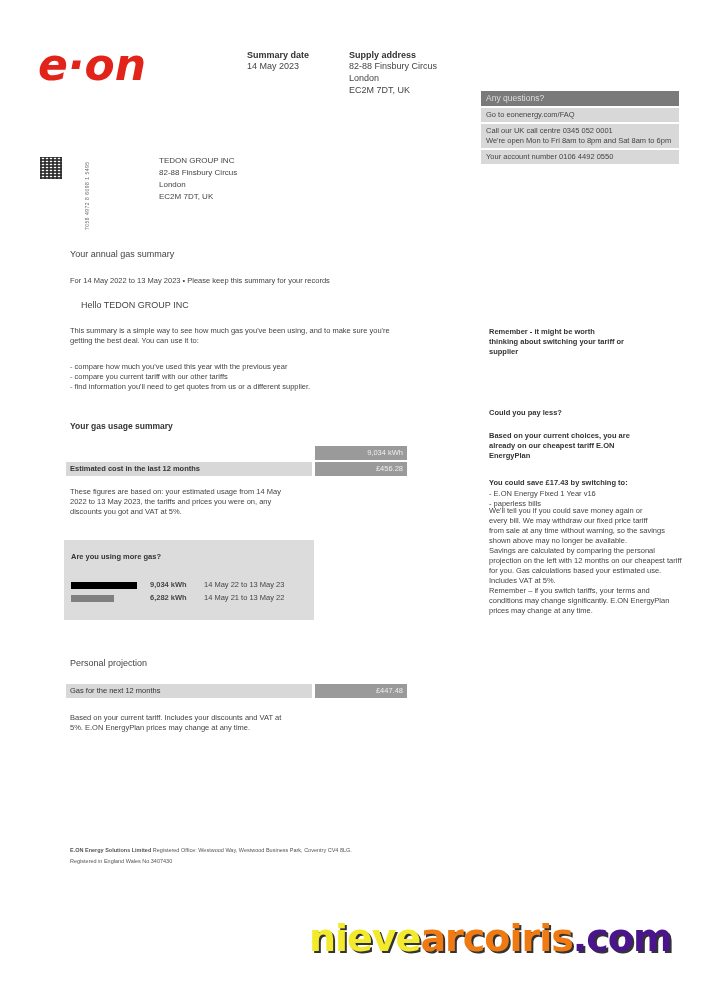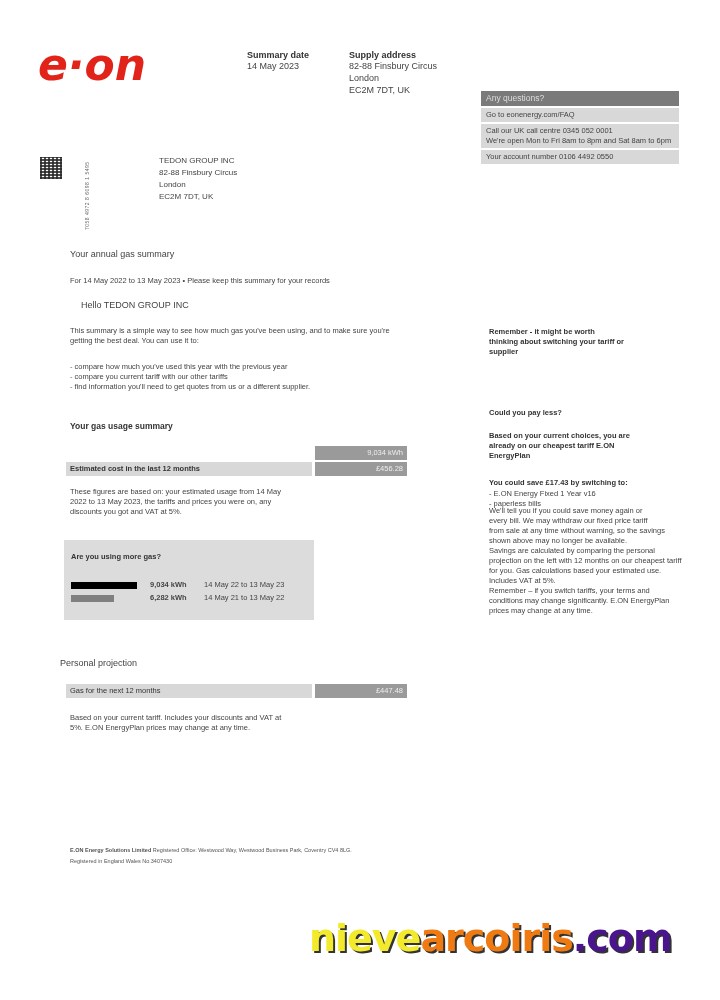--- a/index.html
+++ b/index.html
@@ -108,21 +108,21 @@
     <div class="abs t-bold" style="left:7px;top:12px;font-size:7.5px;">Are you using more gas?</div>
     <div class="ubar" style="left:7px;top:42px;width:66px;background:#000;"></div>
     <div class="abs t-small" style="left:86px;top:40px;font-weight:bold;">9,034 kWh</div>
     <div class="abs t-small" style="left:140px;top:40px;">14 May 22 to 13 May 23</div>
     <div class="ubar" style="left:7px;top:55px;width:43px;background:#808080;"></div>
     <div class="abs t-small" style="left:86px;top:53px;font-weight:bold;">6,282 kWh</div>
     <div class="abs t-small" style="left:140px;top:53px;">14 May 21 to 13 May 22</div>
   </div>
 </div>
 
-<div class="abs t-title" style="left:60px;top:658px;">Personal projection</div>
+<div class="abs t-title" style="left:70px;top:658px;">Personal projection</div>
 <div class="abs bar-row" style="top:684px;">
   <div class="lab" style="font-weight:normal;">Gas for the next 12 months</div>
   <div class="val">£447.48</div>
 </div>
 <div class="abs t-small" style="left:70px;top:713px;width:225px;">Based on your current tariff. Includes your discounts and VAT at 5%. E.ON EnergyPlan prices may change at any time.</div>
 
 <div class="abs rcol t-bold" style="top:327px;width:135px;font-size:7.5px;line-height:10px;">Remember - it might be worth thinking about switching your tariff or supplier</div>
 <div class="abs rcol t-bold" style="top:408px;font-size:7.5px;">Could you pay less?</div>
 <div class="abs rcol t-bold" style="top:431px;width:160px;font-size:7.5px;line-height:10px;">Based on your current choices, you are already on our cheapest tariff E.ON EnergyPlan</div>
 <div class="abs rcol t-bold" style="top:478px;font-size:7.5px;">You could save £17.43 by switching to:</div>

